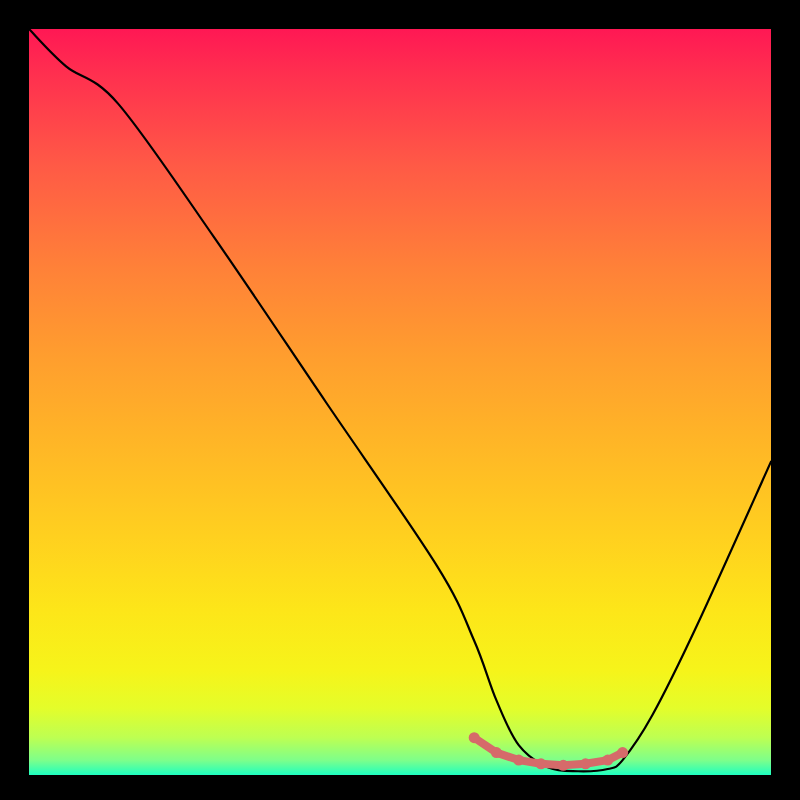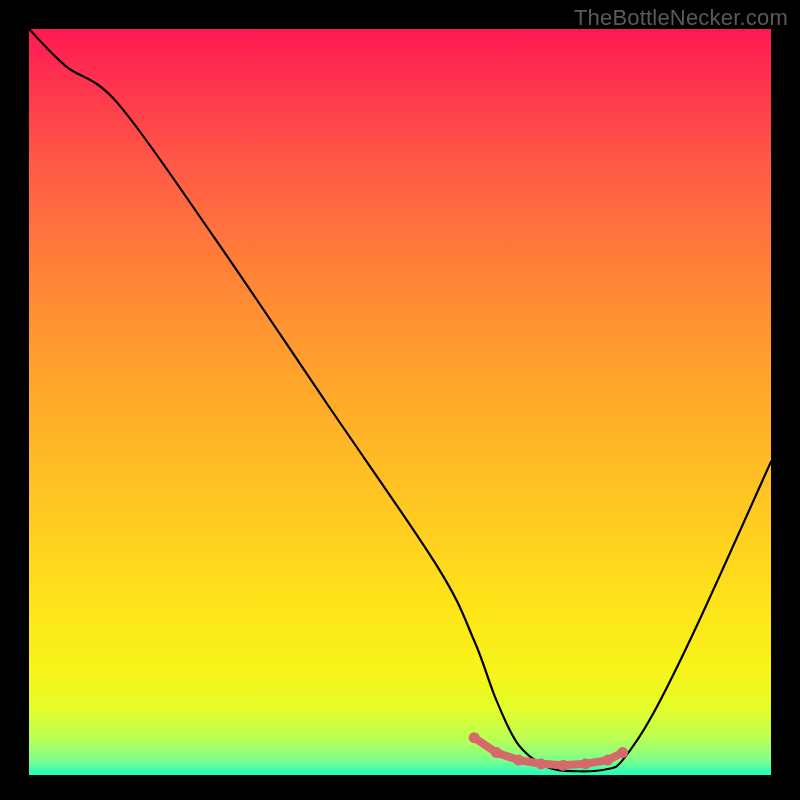--- a/index.html
+++ b/index.html
@@ -58,21 +58,20 @@
     position: absolute;
     inset: 0;
     width: 742px;
     height: 746px;
   }
 </style>
 </head>
 <body>
 
 <div class="container">
-  <div class="watermark">TheBottleNecker.com</div>
 
   <div class="plot-area">
     <div class="gradient-bg"></div>
 
     <svg class="curve" viewBox="0 0 742 746" preserveAspectRatio="none">
       <path fill="none" stroke="#000000" stroke-width="2.2" stroke-linecap="round" d="M 0,0 C 6.183333333333334,6.216666666666678 22.260000000000005,24.86666666666673 37.1,37.30000000000007 C 51.94,49.733333333333405 64.30666666666666,46.00333333333337 89.03999999999999,74.60000000000002 C 113.77333333333333,103.19666666666667 150.87333333333333,159.14666666666668 185.5,208.88 C 220.12666666666667,258.61333333333334 259.7,318.29333333333335 296.8,373 C 333.90000000000003,427.70666666666665 383.3666666666667,497.3333333333333 408.1,537.12 C 432.83333333333337,576.9066666666666 435.3066666666667,589.34 445.2,611.72 C 455.0933333333333,634.1 460.03999999999996,653.9933333333333 467.46,671.4 C 474.88,688.8066666666666 481.0633333333334,704.97 489.72,716.16 C 498.37666666666667,727.3499999999999 509.50666666666666,734.1883333333333 519.4,738.54 C 529.2933333333333,742.8916666666667 539.1866666666667,742.0213333333334 549.08,742.27 C 558.9733333333334,742.5186666666666 571.34,741.897 578.76,740.032 C 586.18,738.167 586.1800000000001,740.032 593.6,731.08 C 601.02,722.128 610.9133333333333,708.7 623.28,686.32 C 635.6466666666666,663.94 648.0133333333334,639.0733333333333 667.8000000000001,596.8 C 687.5866666666667,554.5266666666666 729.6333333333333,460.0333333333333 742,432.68"></path>
       <g>
           <line x1="578.76" y1="731.08" x2="593.6" y2="723.62" stroke="#d66a6a" stroke-width="8" stroke-linecap="round"></line>
           <line x1="556.5" y1="734.81" x2="578.76" y2="731.08" stroke="#d66a6a" stroke-width="8" stroke-linecap="round"></line>
           <line x1="534.24" y1="736.302" x2="556.5" y2="734.81" stroke="#d66a6a" stroke-width="8" stroke-linecap="round"></line>

